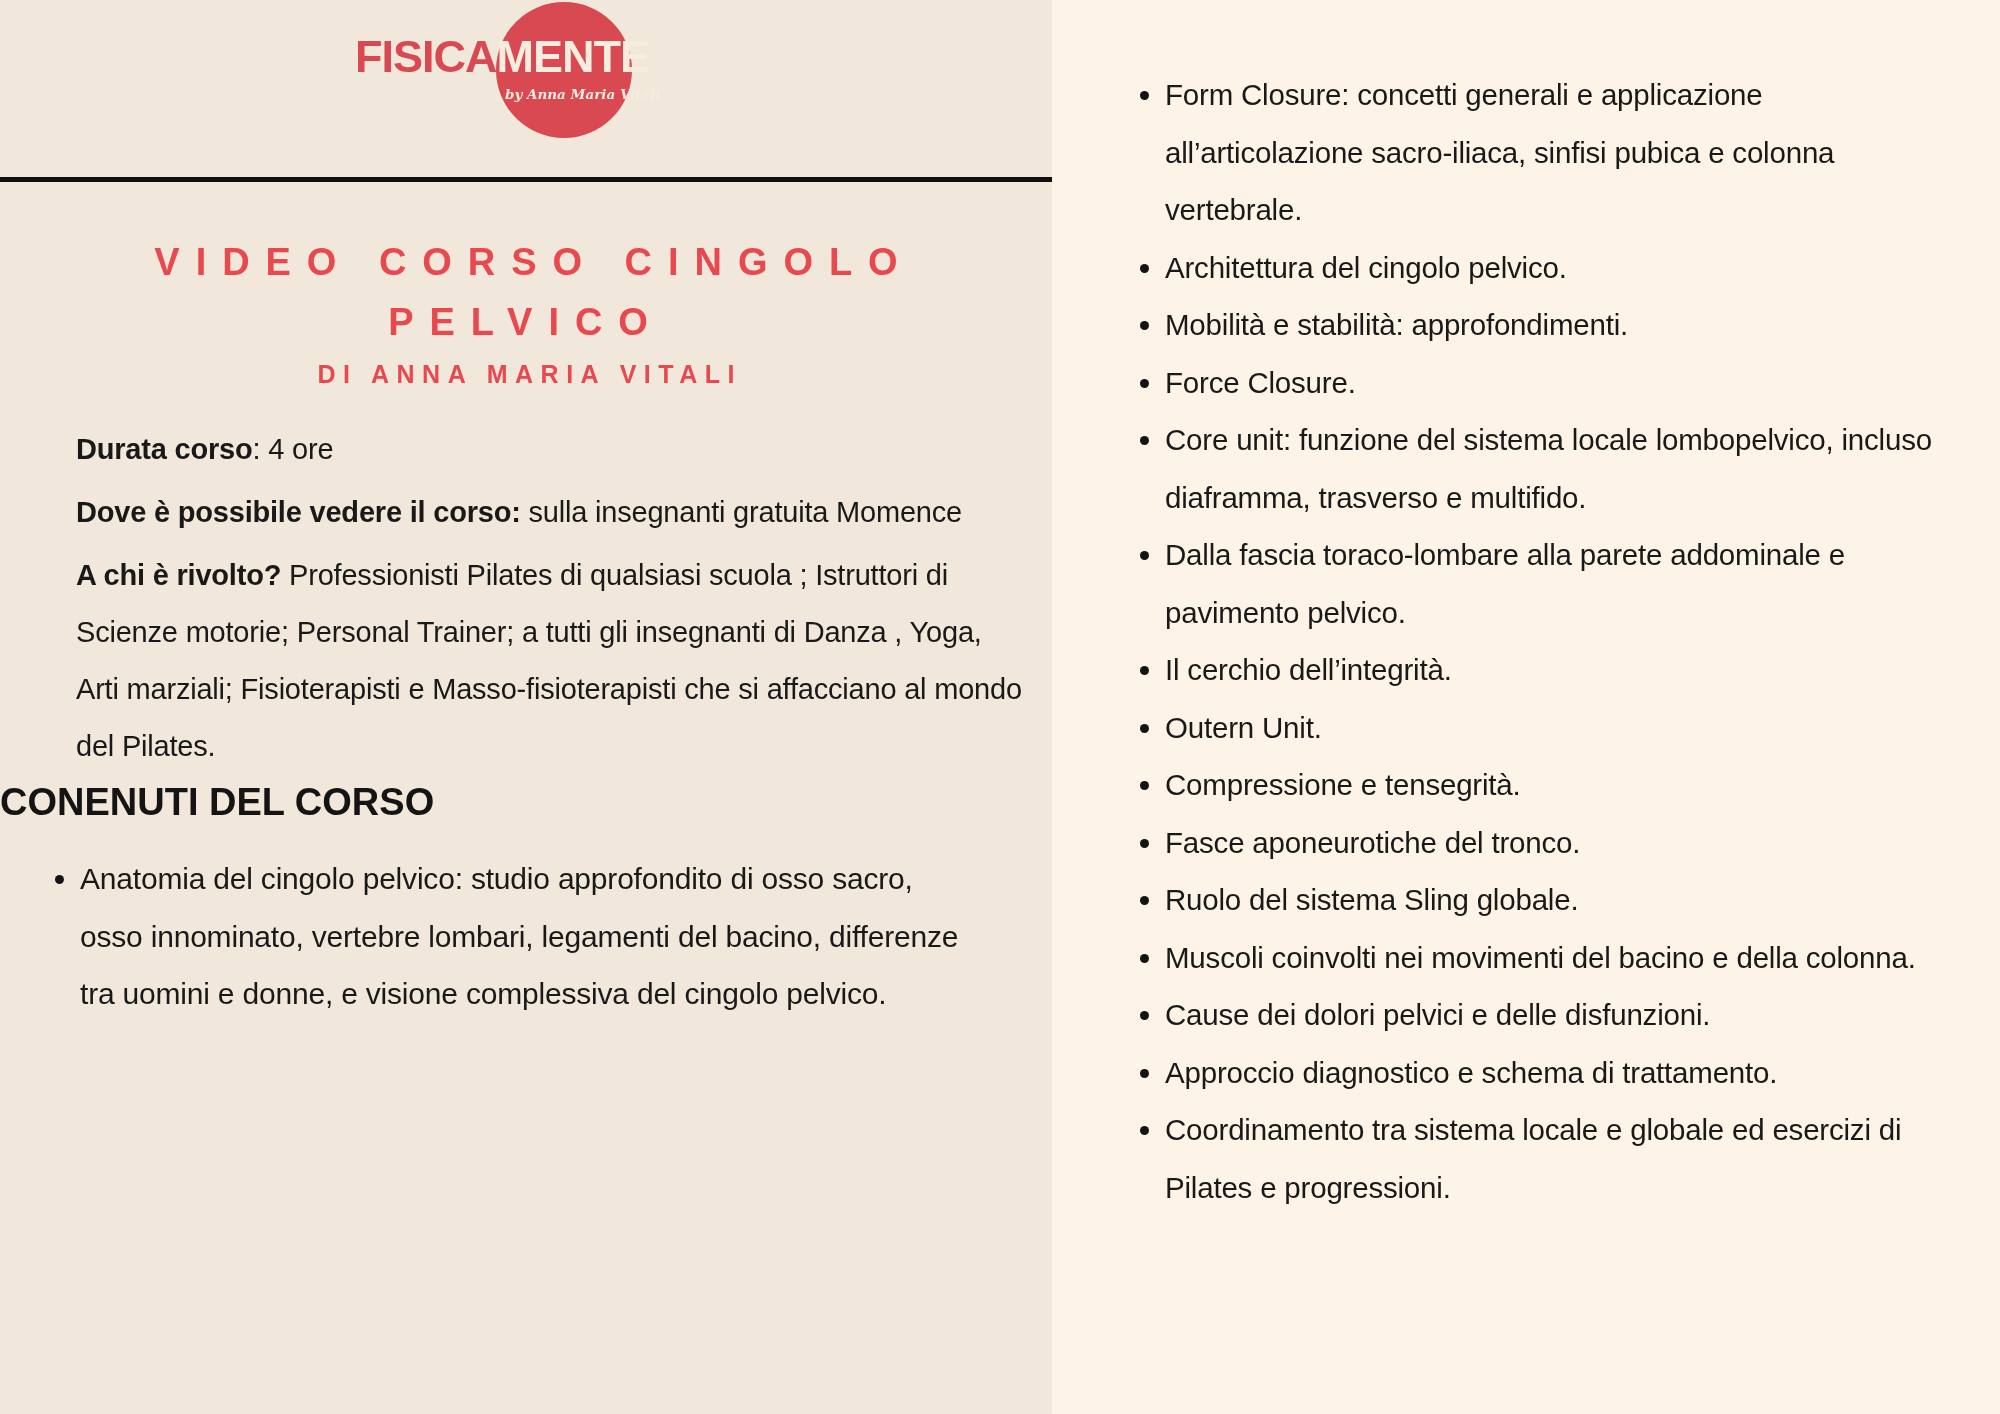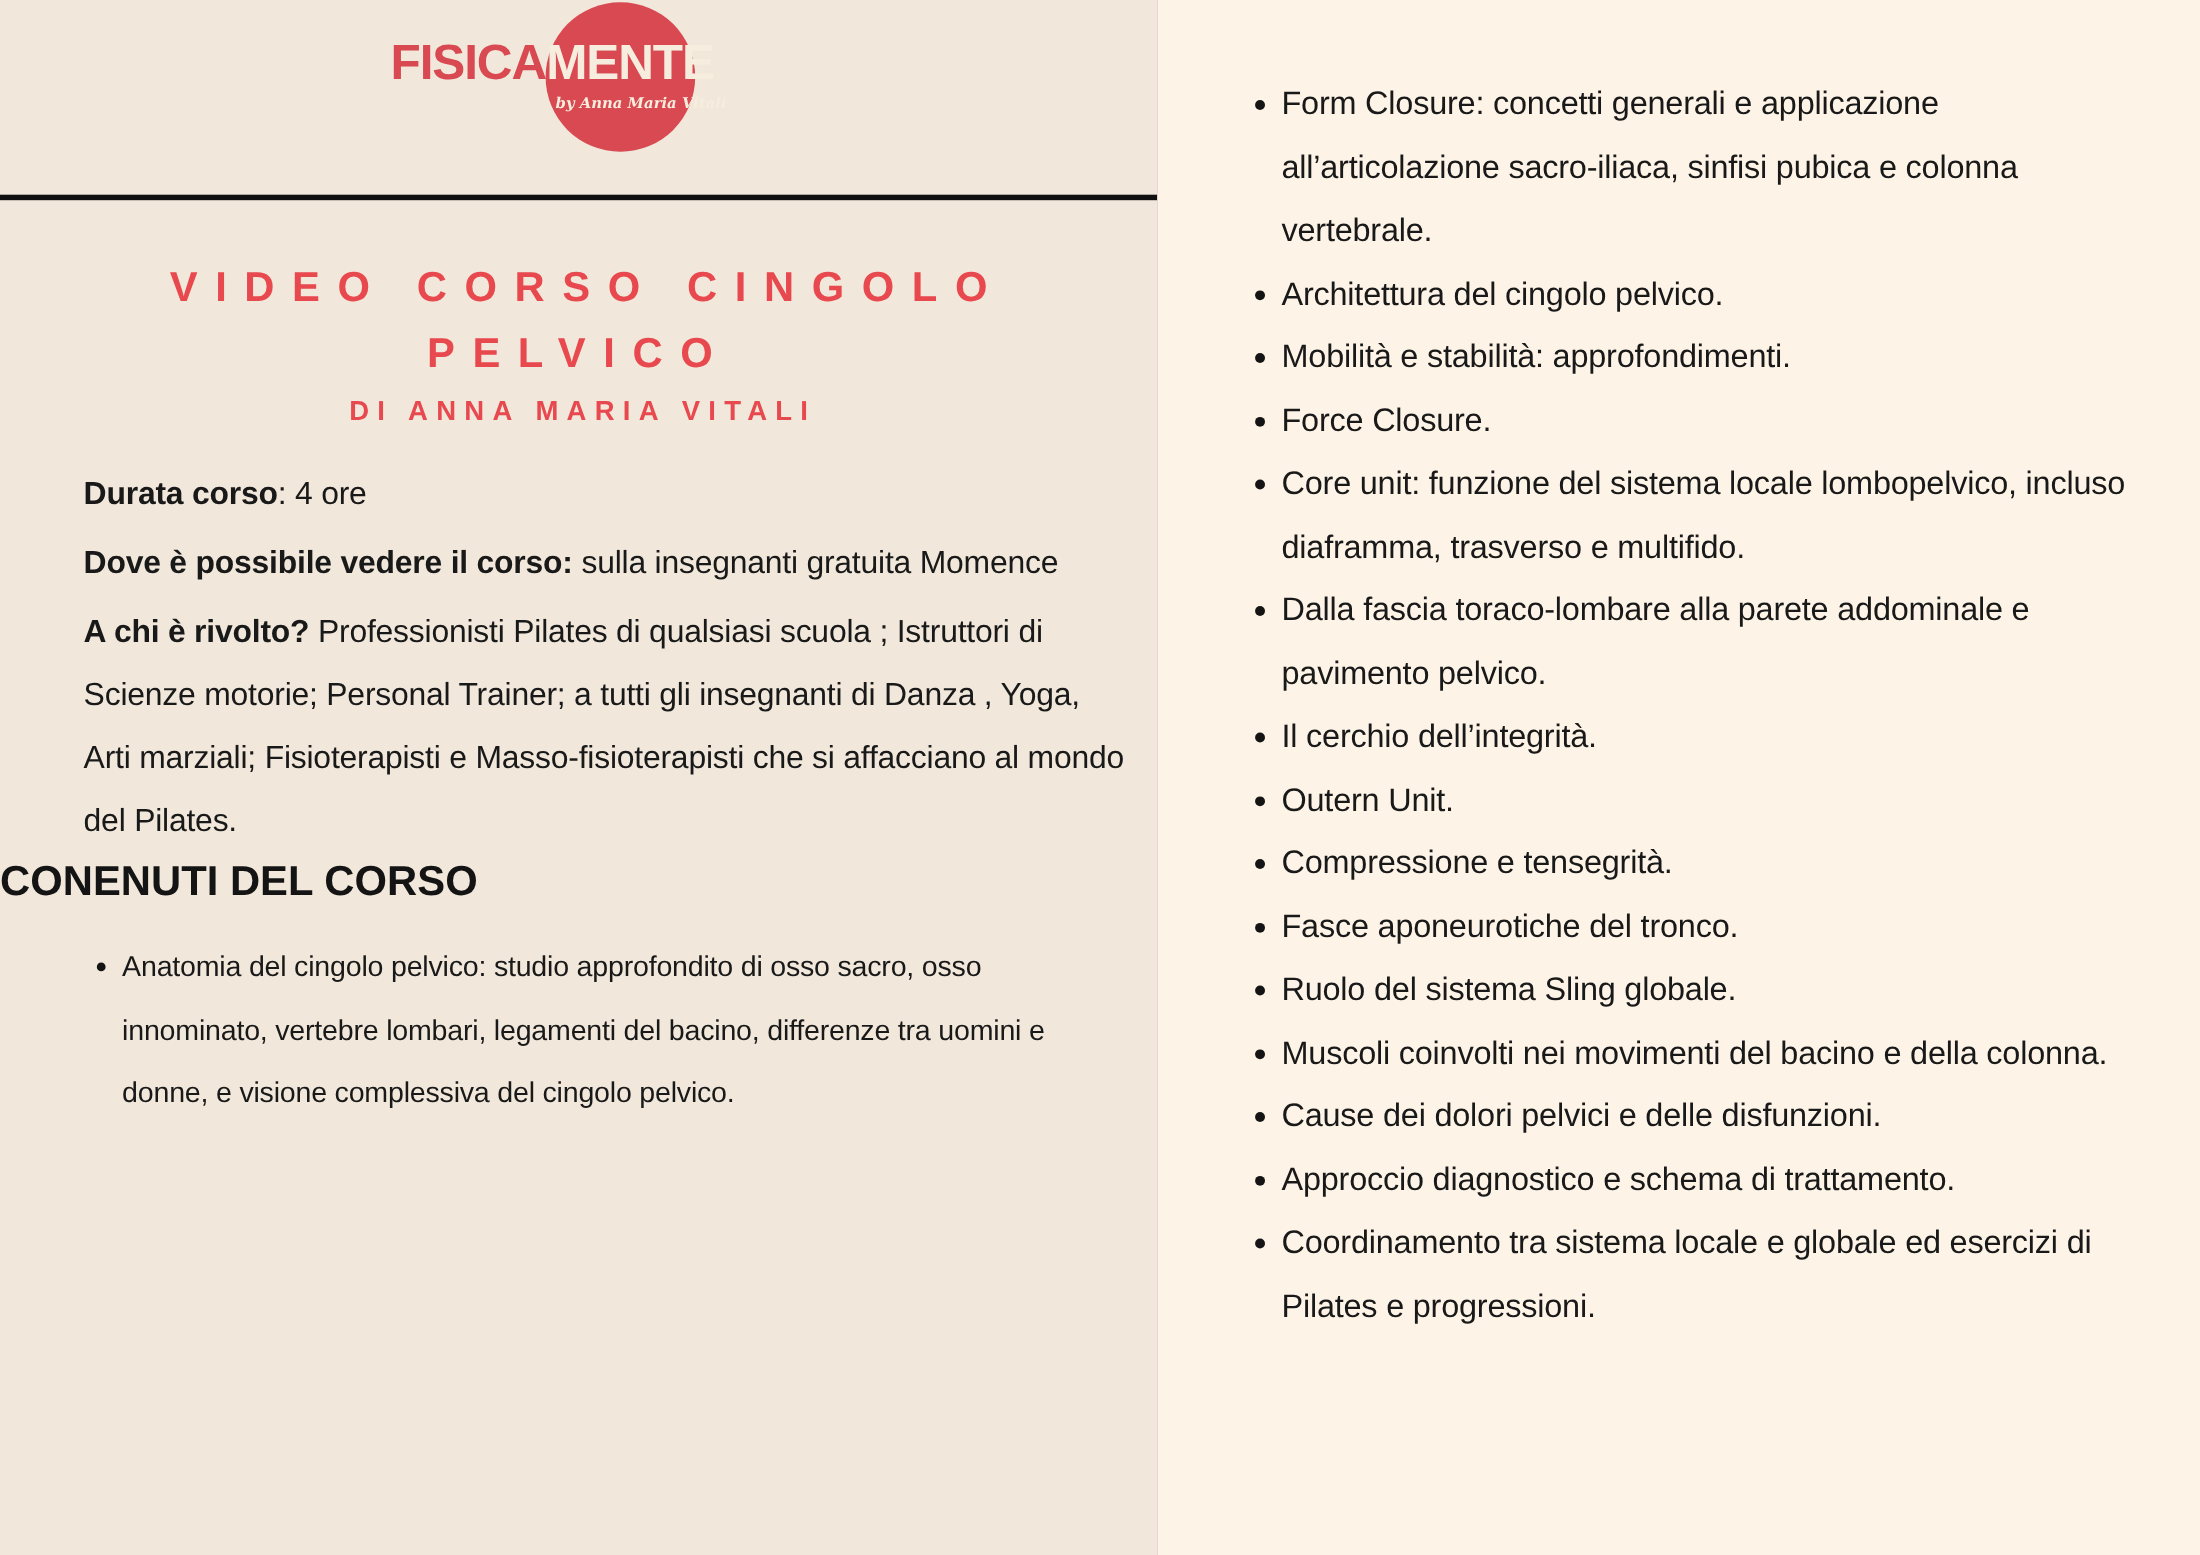--- a/index.html
+++ b/index.html
@@ -1,18 +1,18 @@
 <!DOCTYPE html>
 <html><head>
 <meta charset="utf-8">
 <style>
   * { margin:0; padding:0; box-sizing:border-box; }
   html,body { width:2000px; height:1414px; }
   body { font-family:"Liberation Sans", sans-serif; color:#191919; }
-  .page { position:relative; width:2000px; height:1414px; background:#a21caf; overflow:hidden; }
+  .page { position:relative; width:2000px; height:1414px; background:#404040; overflow:hidden; }
   .col-left { position:absolute; left:0; top:0; width:1052px; height:1414px; background:#f1e8db; }
   .col-right { position:absolute; left:1052px; top:0; width:948px; height:1414px; background:#fdf4e7; }
 
   
   .logo { position:absolute; left:355px; top:0; width:310px; height:145px; }
   .logo-circle { position:absolute; left:141px; top:2px; width:136px; height:136px; background:#d84952; border-radius:50%; }
   .logo-text { position:absolute; left:0; top:34px; font-weight:bold; font-size:45px; letter-spacing:-1px; white-space:nowrap; line-height:1; }
   .logo-fisica { color:#d84952; }
   .logo-mente { color:#f6edde; }
   .logo-byline { position:absolute; left:150px; top:86px; width:132px; font-style:italic; font-weight:bold;
@@ -28,21 +28,21 @@
   .subtitle { margin-top:8px; font-size:25px; font-weight:bold; letter-spacing:0.30em; text-indent:0.30em; }
 
   .details { margin-top:32px; padding:0 28px 0 76px; font-size:29px; line-height:57px; letter-spacing:-0.2px; }
   .detail { margin-bottom:6px; }
   .detail strong { font-weight:bold; }
 
   .contents-heading { margin-top:4px; text-align:left; font-size:38px; font-weight:bold; letter-spacing:0; color:#141414; }
 
   ul.bullets { list-style:disc outside; }
   ul.bullets li::marker { color:#141414; }
-  .bullets-left  { margin-top:26px; padding-left:111px; padding-right:85px; font-size:26px; line-height:57.5px; letter-spacing:-0.2px; }
+  .bullets-left  { margin-top:26px; padding-left:80px; padding-right:85px; font-size:30px; line-height:57.5px; letter-spacing:-0.2px; }
   .bullets-right { padding:66px 38px 0 113px; font-size:29.5px; line-height:57.5px; letter-spacing:-0.2px; }
 </style>
 </head>
 <body>
 
 <div class="page">
 
   <div class="col-left">
 
     <div class="logo">

